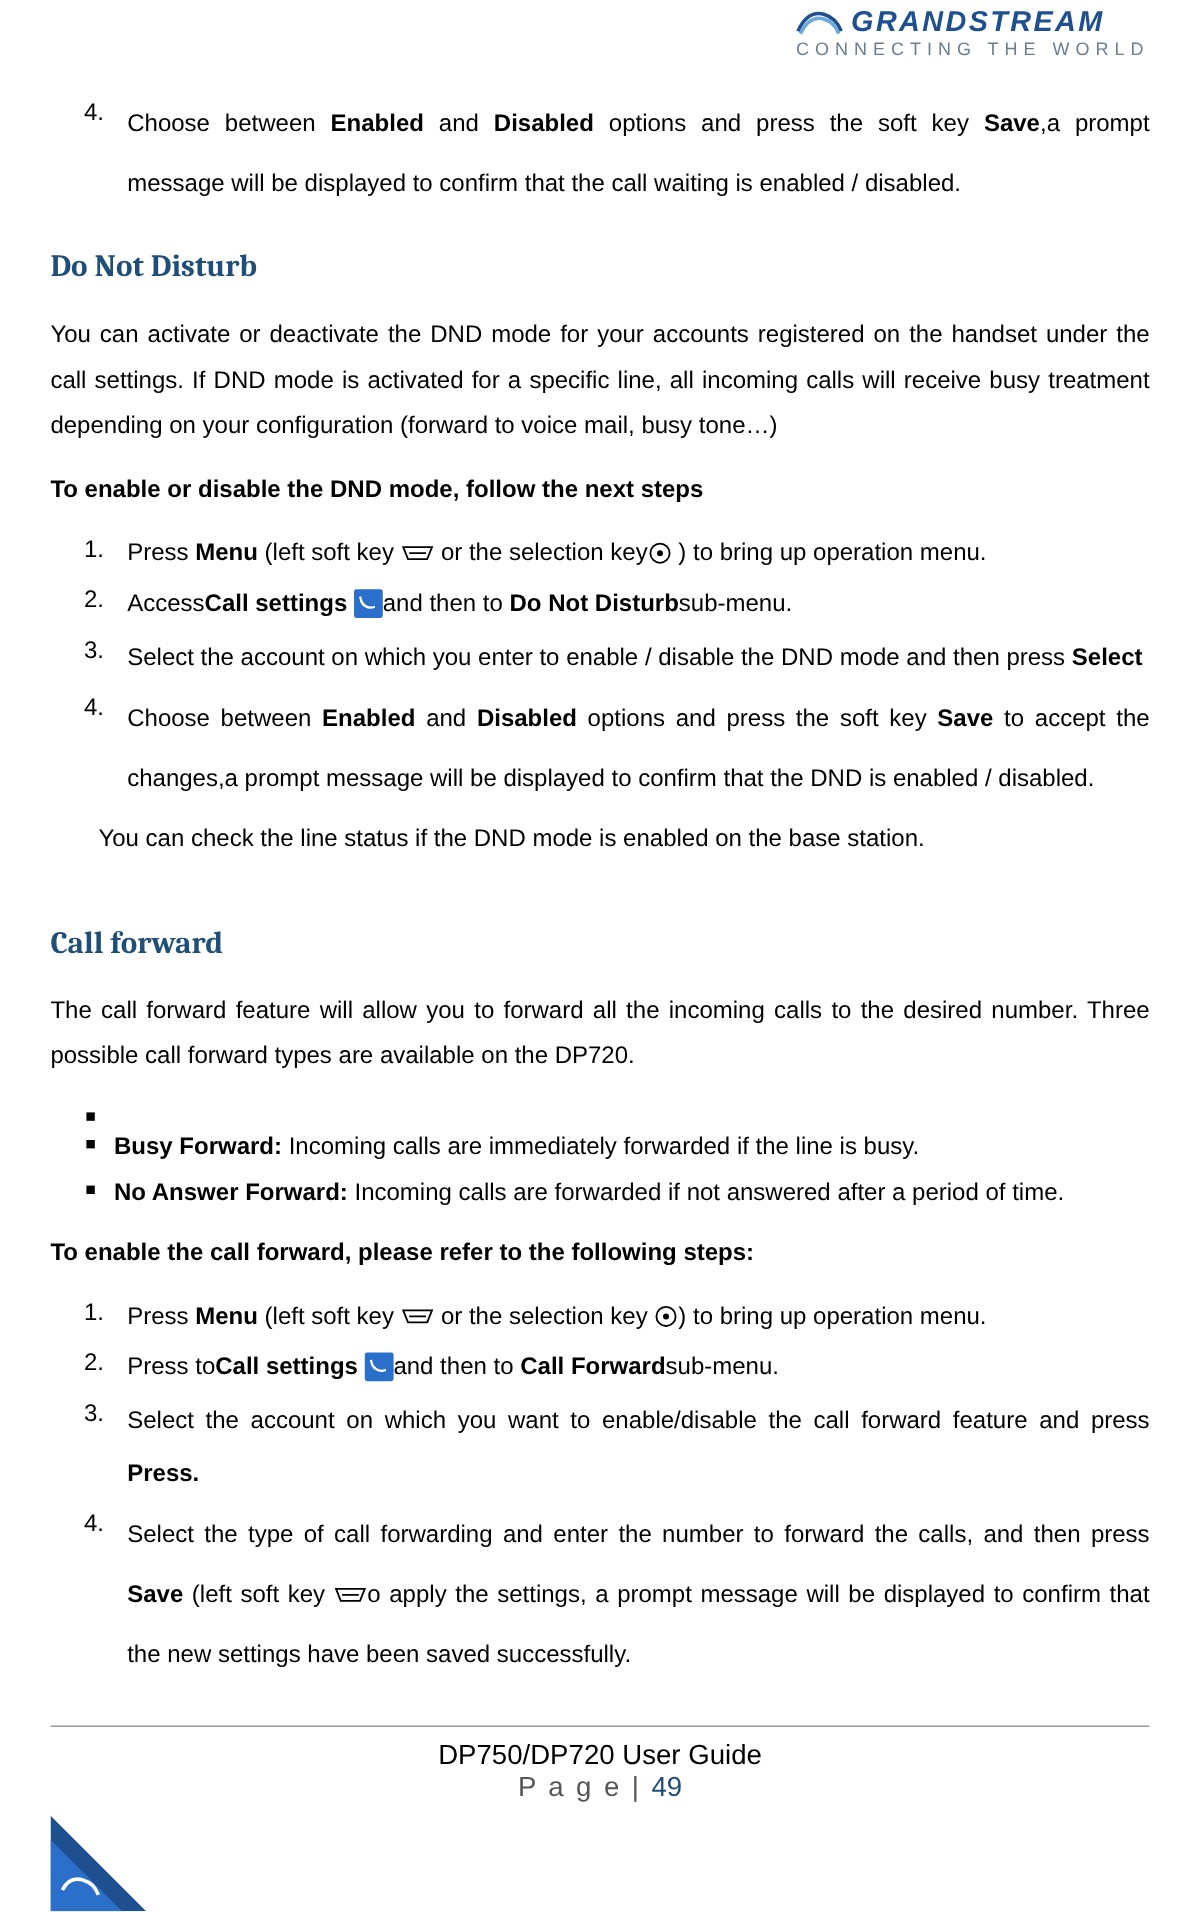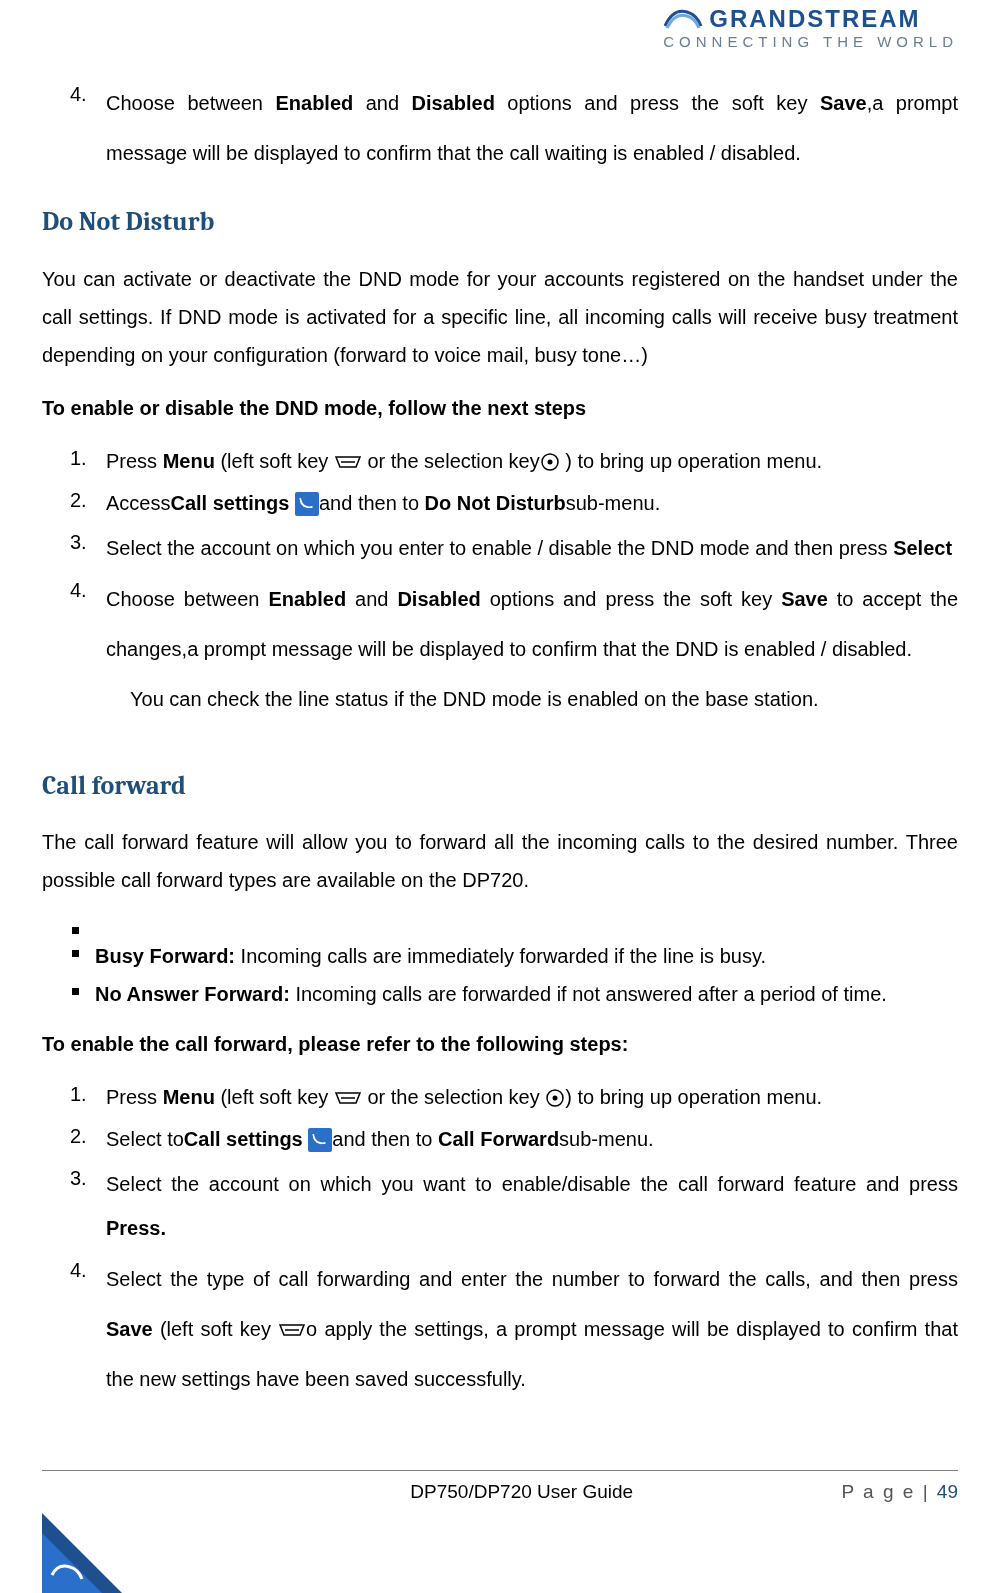--- a/index.html
+++ b/index.html
@@ -20,20 +20,21 @@
     position: absolute;
     top: 6px;
     right: 42px;
     text-align: right;
     line-height: 1;
   }
   .logo-row {
     display: flex;
     align-items: center;
     gap: 6px;
+    font-style: italic;
   }
   .logo-mark {
     width: 40px; height: 26px;
     position: relative;
   }
   .logo-mark svg { width: 100%; height: 100%; }
   .logo-text {
     font-size: 24px;
     letter-spacing: 2px;
     color: #1e4f8f;
@@ -79,21 +80,21 @@
   p.para {
     margin: 0 0 18px 0;
     text-align: justify;
     line-height: 1.9;
   }
   p.lead {
     margin: 0 0 18px 0;
     font-weight: 700;
   }
   .after-list {
-    margin: 6px 0 0 88px;
+    margin: 6px 0 0 40px;
     line-height: 1.9;
   }
   .bullets {
     margin: 0 0 18px 30px;
   }
   .bullet {
     display: flex;
     align-items: flex-start;
     margin: 6px 0;
   }
@@ -139,22 +140,23 @@
     left: 42px; right: 42px;
     bottom: 90px;
   }
   .footer-line {
     border-top: 1px solid #808080;
     margin-bottom: 10px;
   }
   .footer-row {
     display: flex;
     justify-content: space-between;
-    align-items: flex-end;
-    font-size: 19px;
+    align-items: center;
+    font-size: 23px;
+    flex-direction: column;
   }
   .footer-center { flex: 1; text-align: center; }
   .footer-right {
     letter-spacing: 2px;
     color: #555;
   }
   .footer-right .pn { color: #1f4e79; letter-spacing: 0; }
   .corner {
     position: absolute;
     left: 42px;
@@ -261,21 +263,21 @@
             </svg></span><span> or the selection key </span><span class="icon-sel"><svg viewBox="0 0 20 20">
               <circle cx="10" cy="10" r="8" fill="none" stroke="#000" stroke-width="1.5"></circle>
               <circle cx="10" cy="10" r="2.5" fill="#000"></circle>
             </svg></span><span>) to bring up operation menu.</span>
       </div>
     </div>
 
     <div class="ol-item">
       <div class="ol-num">2.</div>
       <div class="ol-body tight">
-        <span>Select to</span><b>Call settings</b><span>  </span><span class="icon-callset"></span><span>and then to </span><b>Call Forward</b><span>sub-menu.</span>
+        <span>Press to</span><b>Call settings</b><span>  </span><span class="icon-callset"></span><span>and then to </span><b>Call Forward</b><span>sub-menu.</span>
       </div>
     </div>
 
     <div class="ol-item">
       <div class="ol-num">3.</div>
       <div class="ol-body ol-body-single">
         <span>Select the account on which you want to enable/disable the call forward feature and press </span><b>Press.</b>
       </div>
     </div>
 

